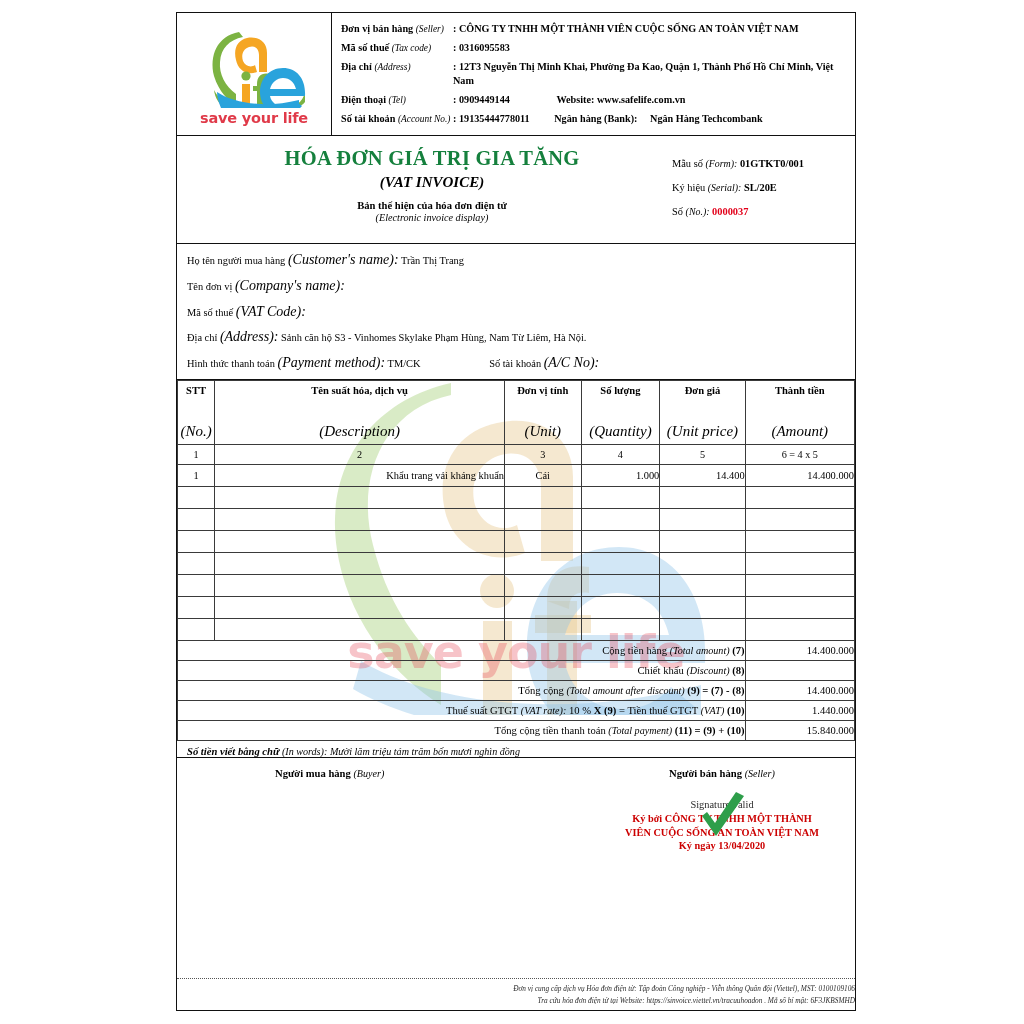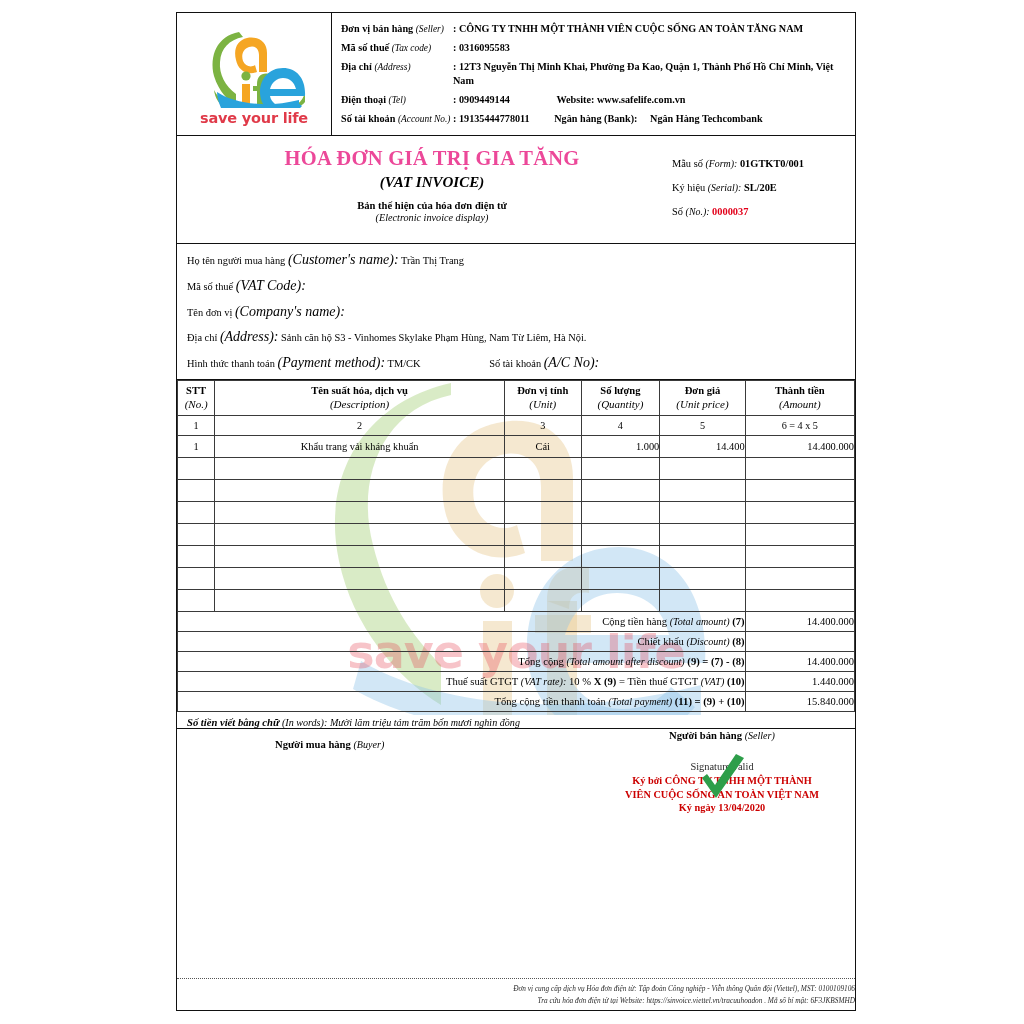--- a/index.html
+++ b/index.html
@@ -115,21 +115,21 @@
   .title-block {
     position: relative;
     z-index: 2;
     border-bottom: 1.4px solid #111;
     padding: 6px 0 5px 0;
     min-height: 108px;
     box-sizing: border-box;
   }
   .title-main {
     text-align: center;
-    color: #ec4899;
+    color: #15803d;
     font-weight: 700;
     font-size: 20.5px;
     letter-spacing: 0.3px;
     margin: 5px 0 0 0;
     padding-right: 168px;
   }
   .title-sub {
     text-align: center;
     font-style: italic;
     font-weight: 700;
@@ -203,37 +203,37 @@
     padding: 0;
     background: transparent;
   }
   table.items th {
     text-align: center;
     font-weight: 700;
     font-size: 10.6px;
     padding: 3px 2px 4px 2px;
     line-height: 1.25;
   }
-  table.items th i { font-weight: normal; font-size: 11px; display: block; }
+  table.items th i { font-weight: normal; font-size: 15px; display: block; margin-top: 24px; }
   .col-stt   { width: 34px; }
   .col-desc  { width: 265px; }
   .col-unit  { width: 70px; }
   .col-qty   { width: 72px; }
   .col-price { width: 78px; }
   .col-amt   { width: 100px; }
 
   td.numrow {
     text-align: center;
     font-size: 10.2px;
     height: 19px;
   }
   td.cell { font-size: 10.4px; height: 21px; }
   td.c-center { text-align: center; }
   td.c-right  { text-align: right; padding-right: 6px; }
-  td.c-left   { text-align: center; padding-left: 6px; }
+  td.c-left   { text-align: right; padding-left: 6px; }
   tr.blank td { height: 21px; }
 
   
   td.tot-label {
     text-align: right;
     padding: 3px 7px 3px 3px;
     font-size: 10.6px;
     height: 19px;
   }
   td.tot-label i { font-size: 10.1px; }
@@ -266,21 +266,21 @@
     position: absolute;
     left: 98px;
     top: 10px;
     font-size: 10.6px;
     font-weight: 700;
   }
   .sign-buyer i { font-weight: normal; font-size: 10.1px; }
   .sign-seller {
     position: absolute;
     left: 420px;
-    top: 1px;
+    top: 10px;
     width: 250px;
     text-align: center;
   }
   .sign-seller .stitle { font-size: 10.6px; font-weight: 700; }
   .sign-seller .stitle i { font-weight: normal; font-size: 10.1px; }
   .sign-valid {
     font-size: 10.4px;
     margin-top: 20px;
     color: #2b2b2b;
   }
@@ -372,21 +372,21 @@
 
           <path d="M22 68 C 40 80, 72 84, 104 76 L 104 84 L 26 84 C 24 79, 22 74, 22 68 Z" fill="#29a3dc"></path>
         </svg>
         <div class="logo-tag">save your life</div>
       </div>
     </div>
     <div class="seller-info">
 
       <div class="srow">
         <div class="lab"><span>Đơn vị bán hàng</span> <i>(Seller)</i></div>
-        <div class="val">: CÔNG TY TNHH MỘT THÀNH VIÊN CUỘC SỐNG AN TOÀN TĂNG NAM</div>
+        <div class="val">: CÔNG TY TNHH MỘT THÀNH VIÊN CUỘC SỐNG AN TOÀN VIỆT NAM</div>
       </div>
 
       <div class="srow">
         <div class="lab"><span>Mã số thuế</span> <i>(Tax code)</i></div>
         <div class="val">: 0316095583</div>
       </div>
 
       <div class="srow">
         <div class="lab"><span>Địa chỉ</span> <i>(Address)</i></div>
         <div class="val">: 12T3 Nguyễn Thị Minh Khai, Phường Đa Kao, Quận 1, Thành Phố Hồ Chí Minh, Việt Nam</div>
@@ -441,25 +441,25 @@
       </div>
     </div>
   </div>
 
   <div class="cust-block">
     <div class="crow">
       <span>Họ tên người mua hàng <i>(Customer's name):</i></span>
       <span>Trần Thị Trang</span>
     </div>
     <div class="crow">
+      <span>Tên đơn vị <i>(Company's name):</i></span>
+      <span></span>
+    </div>
+    <div class="crow">
       <span>Mã số thuế <i>(VAT Code):</i></span>
-      <span></span>
-    </div>
-    <div class="crow">
-      <span>Tên đơn vị <i>(Company's name):</i></span>
       <span></span>
     </div>
     <div class="crow">
       <span>Địa chỉ <i>(Address):</i></span>
       <span>Sảnh căn hộ S3 - Vinhomes Skylake Phạm Hùng, Nam Từ Liêm, Hà Nội.</span>
     </div>
     <div class="crow">
       <span>Hình thức thanh toán <i>(Payment method):</i></span>
       <span>TM/CK</span>
       <span class="acno">Số tài khoản <i>(A/C No):</i></span>

